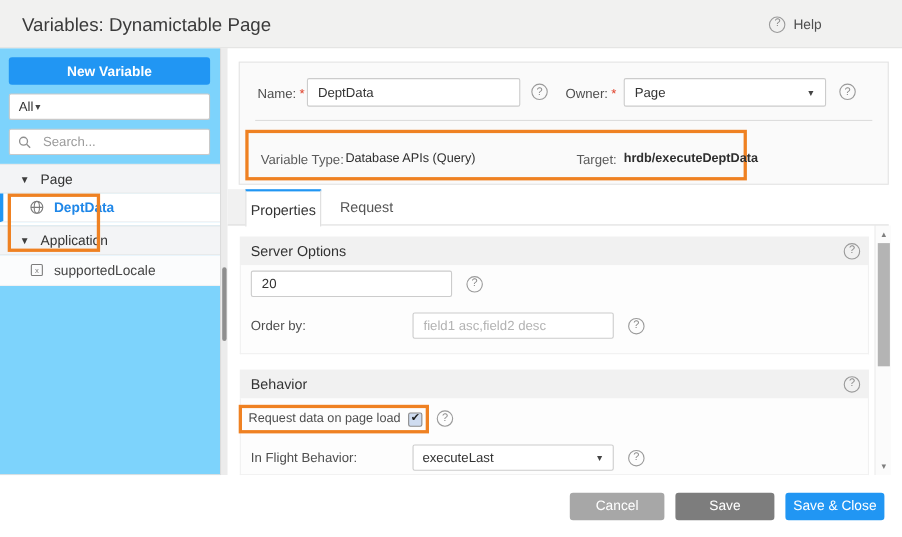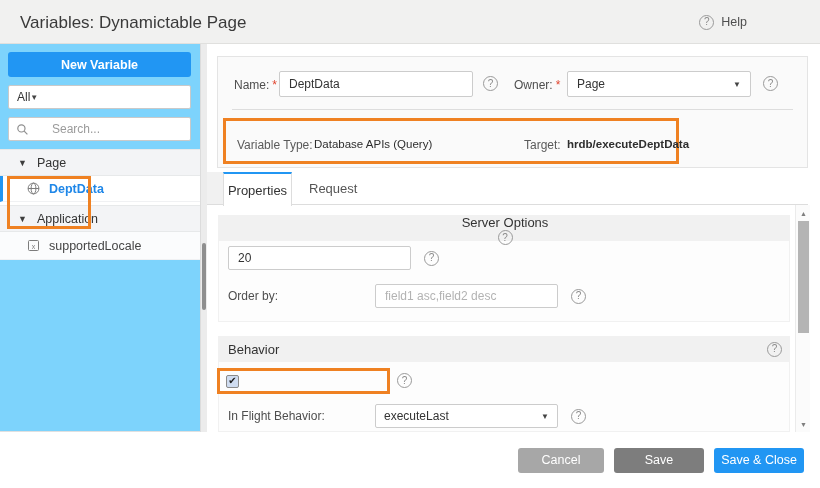--- a/index.html
+++ b/index.html
@@ -12,21 +12,21 @@
   .header-title { position:absolute; left:20px; top:13px; font-size:17px; color:#3a3a3a; }
   .help-link { position:absolute; right:73px; top:0; height:44px; display:flex; align-items:center; gap:7px; color:#4f4f4f; font-size:12.5px; cursor:pointer; }
 
   .qicon { display:inline-flex; width:15px; height:15px; border:1px solid #9a9a9a; border-radius:50%; color:#8a8a8a; font-size:10px; line-height:1; align-items:center; justify-content:center; background:transparent; flex:0 0 auto; }
 
   
   .sidebar { position:absolute; left:0; top:44px; width:200px; height:388px; background:#7dd3fc; border-bottom:1px solid #e0e0e0; }
   .btn-new { position:absolute; left:8px; top:8px; width:183px; height:25px; background:#2196f3; color:#fff; border:none; border-radius:3px; font-weight:bold; font-size:12.5px; font-family:"Liberation Sans", sans-serif; cursor:pointer; }
   .side-select { position:absolute; left:8px; top:41px; width:183px; height:24px; border:1px solid #c9c9c9; border-radius:2px; background:#fff; display:flex; align-items:center; padding:0 8px; color:#333; cursor:pointer; }
   .caret { font-size:8px; color:#444; }
-  .side-search { position:absolute; left:8px; top:73px; width:183px; height:24px; border:1px solid #c9c9c9; border-radius:2px; background:#fff; display:flex; align-items:center; padding:0 7px; gap:21px; }
+  .side-search { position:absolute; left:8px; top:73px; width:183px; height:24px; border:1px solid #c9c9c9; border-radius:2px; background:#fff; display:flex; align-items:center; padding:0 7px; gap:8px; }
   .side-search input { border:none; outline:none; flex:1; font-size:12px; font-family:"Liberation Sans", sans-serif; color:#555; background:transparent; width:100%; }
   .side-search input::placeholder { color:#9b9b9b; }
 
   .tree { position:absolute; left:0; top:105px; width:200px; }
   .tree-group-header { height:27px; background:#f3f4f6; border-top:1px solid #e7e9ea; border-bottom:1px solid #e7e9ea; display:flex; align-items:center; padding-left:18px; gap:10px; color:#333; font-size:12.5px; cursor:pointer; }
   .tree-group-header .caret { font-size:9px; color:#3d3d3d; }
   .tree-item { height:26px; background:#fbfcfd; border-bottom:1px solid #f0f1f3; display:flex; align-items:center; padding-left:27px; gap:9px; color:#454545; font-size:12.5px; cursor:pointer; }
   .tree-item.selected { background:#fff; border-left:3px solid #2196f3; padding-left:24px; color:#1f87e8; font-weight:bold; }
   .gap3 { height:3px; background:#fff; }
   .tree-icon { display:inline-flex; flex:0 0 auto; }
@@ -52,21 +52,21 @@
   .vt-value { position:absolute; top:17px; color:#2e2e2e; font-size:11.5px; }
   .vt-value.bold { font-weight:bold; }
 
   .tab-sliver { position:absolute; left:0; top:128px; width:16px; height:33px; background:#f1f1f1; }
   .tabs-line { position:absolute; left:0; top:160px; width:601px; border-top:1px solid #ddd; z-index:1; }
   .tab-active { position:absolute; left:16px; top:128px; width:69px; height:34px; background:#fff; border:1px solid #ddd; border-bottom:none; border-top:2px solid #2196f3; display:flex; align-items:center; justify-content:center; font-size:13px; color:#333; z-index:2; cursor:pointer; }
   .tab-plain { position:absolute; left:96px; top:128px; height:33px; display:flex; align-items:center; font-size:13px; color:#555; z-index:2; padding:0 6px; cursor:pointer; }
 
   .sec-header { position:absolute; left:11px; width:572px; height:26px; background:#f1f1f1; display:flex; align-items:center; justify-content:space-between; padding:0 8px 0 10px; font-size:13px; color:#333; }
   .sec-body { position:absolute; left:11px; width:572px; background:#fdfdfd; border:1px solid #f1f1f1; border-top:none; }
-  .sec-server-header { top:171px;flex-direction:column; }
+  .sec-server-header { top:171px; }
   .sec-server-body { top:197px; height:81px; }
   .sec-behavior-header { top:292px; }
   .sec-behavior-body { top:318px; height:70px; }
 
   .frow { position:absolute; height:24px; display:flex; align-items:center; z-index:2; }
   .frow-label { width:147px; color:#4e4e4e; font-size:12px; }
   .frow-input { width:183px; height:24px; border:1px solid #ccc; border-radius:2px; background:#fff; font-size:12px; font-family:"Liberation Sans", sans-serif; color:#333; padding:0 9px; outline:none; }
   .frow-input::placeholder { color:#b3b3b3; }
   .frow-select { width:183px; height:24px; border:1px solid #ccc; border-radius:2px; background:#fff; display:flex; align-items:center; justify-content:space-between; padding:0 8px; cursor:pointer; }
   .frow-q { margin-left:13px; }
@@ -204,20 +204,21 @@
       <span class="qicon frow-q">?</span>
     </div>
 
     <div class="sec-body sec-behavior-body"></div>
     <div class="sec-header sec-behavior-header">
       <span>Behavior</span>
       <span class="qicon">?</span>
     </div>
 
     <div class="annot annot-check" style="position:absolute;">
+      <span class="check-label">Request data on page load</span>
       <span class="checkbox">✔</span>
     </div>
     <span class="qicon check-q">?</span>
 
     <div class="frow" style="left:21px; top:360px;">
       <span class="frow-label">In Flight Behavior:</span>
       <div class="frow-select">
         <span>executeLast</span>
         <span class="caret">▼</span>
       </div>

